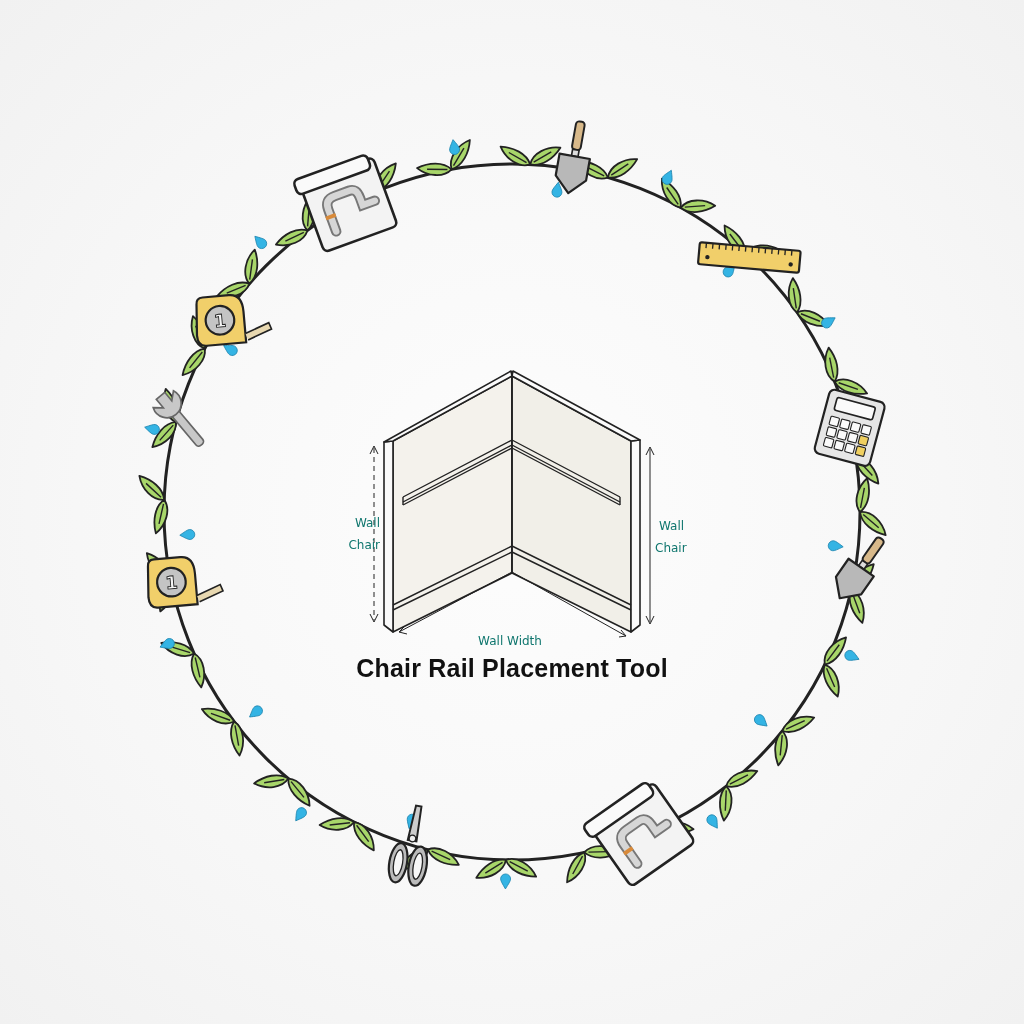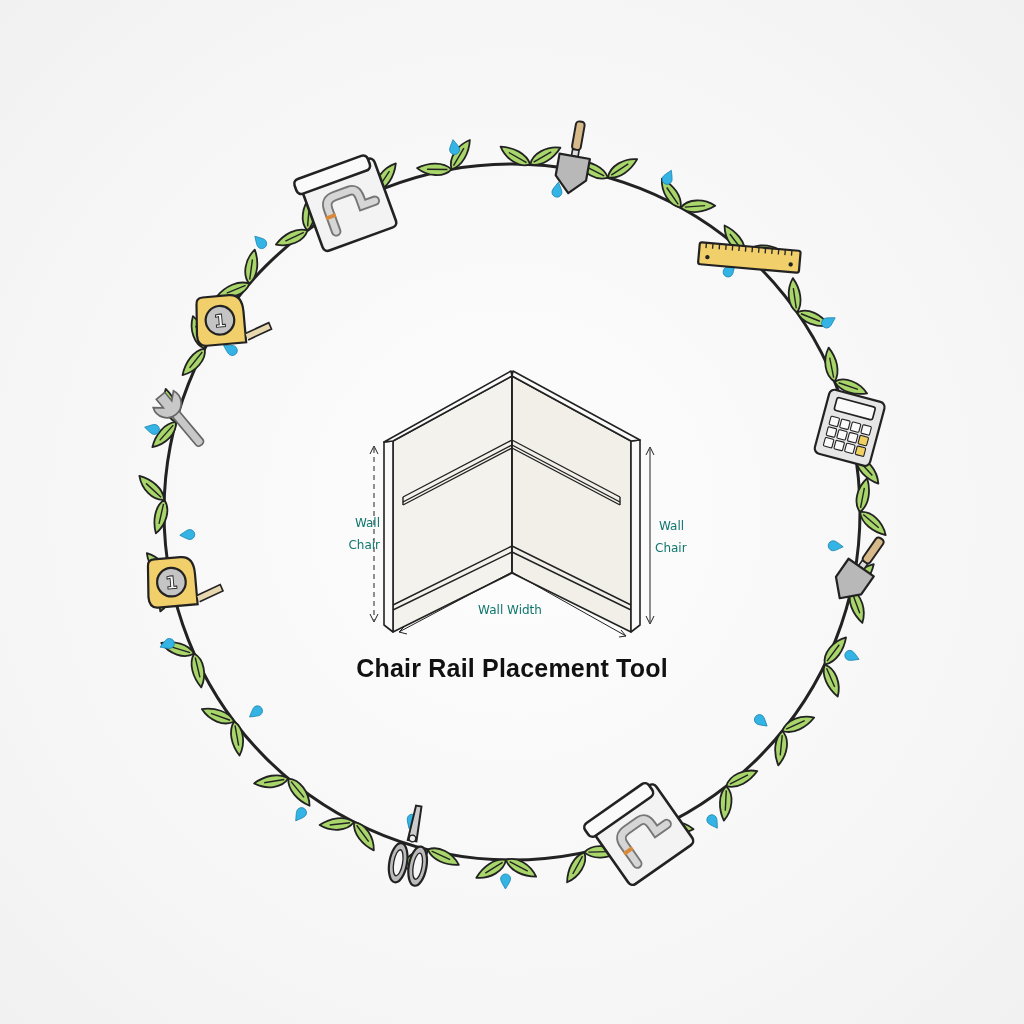--- a/index.html
+++ b/index.html
@@ -450,16 +450,16 @@
   </svg>
 
   <div class="label" style="left:300px;top:512px;width:80px;text-align:right">
     <div>Wall</div>
     <div>Chair</div>
   </div>
   <div class="label" style="left:655px;top:515px;width:60px;text-align:left">
     <div style="padding-left:4px">Wall</div>
     <div>Chair</div>
   </div>
-  <div class="label" style="left:440px;top:599px;width:140px">Wall Width</div>
+  <div class="label" style="left:440px;top:630px;width:140px">Wall Width</div>
 
   <div class="title" style="left:-8px">Chair Rail Placement Tool</div>
 </div>
 
 </body></html>

